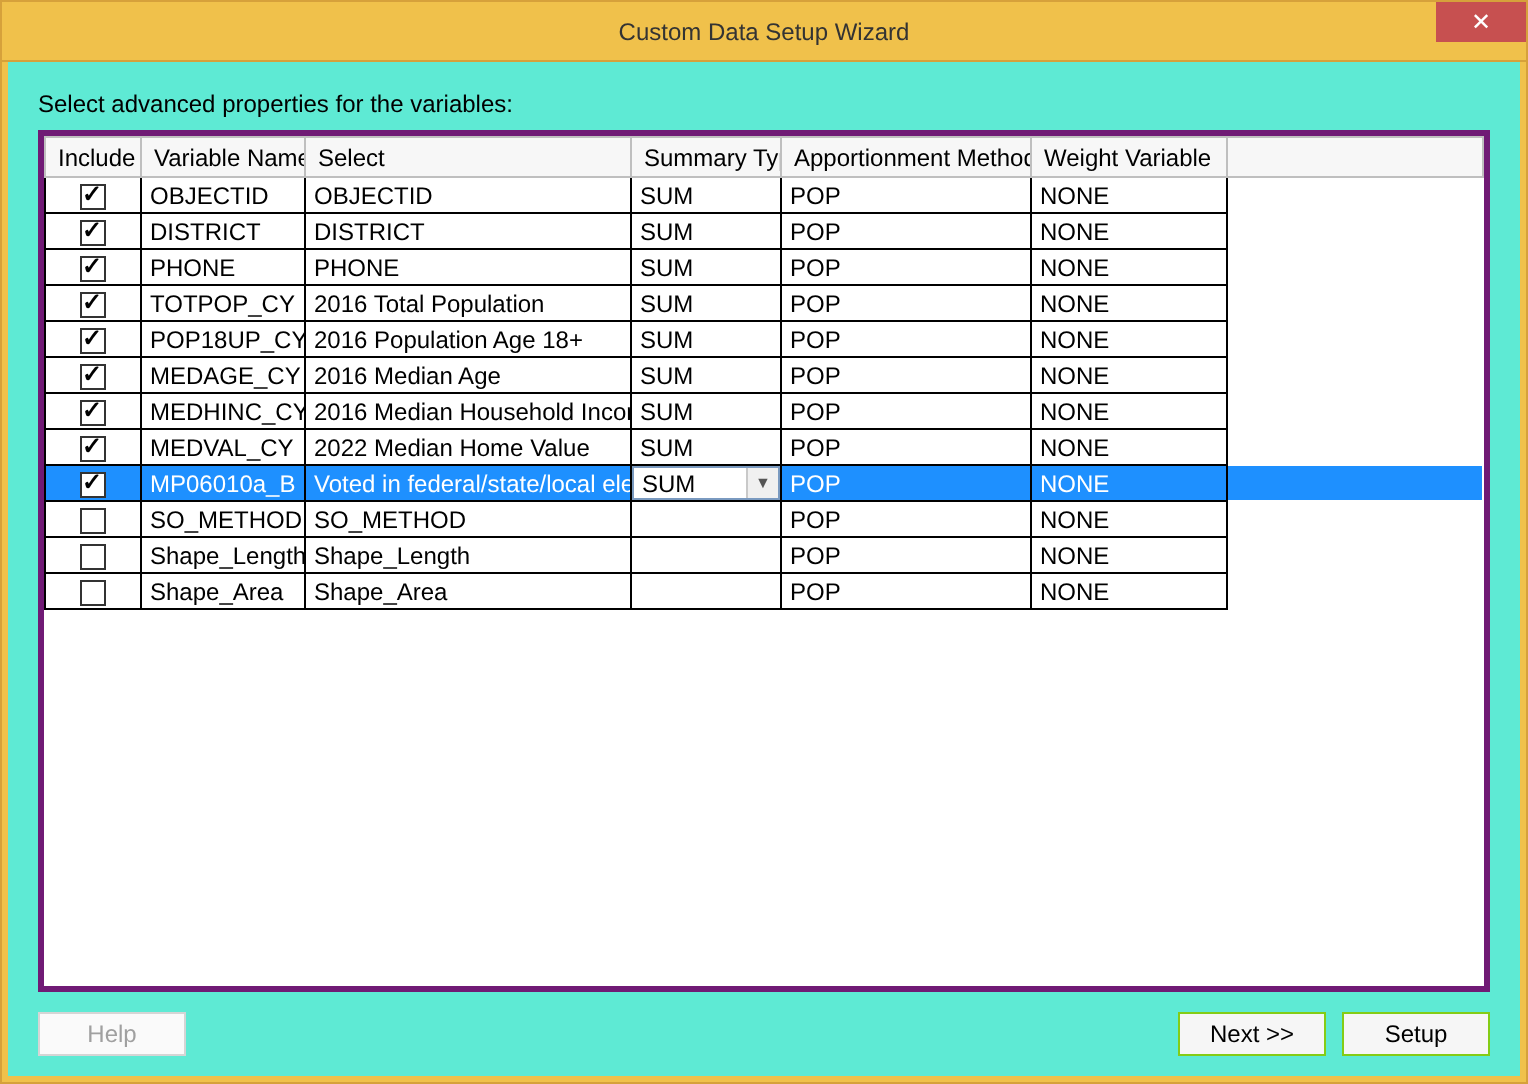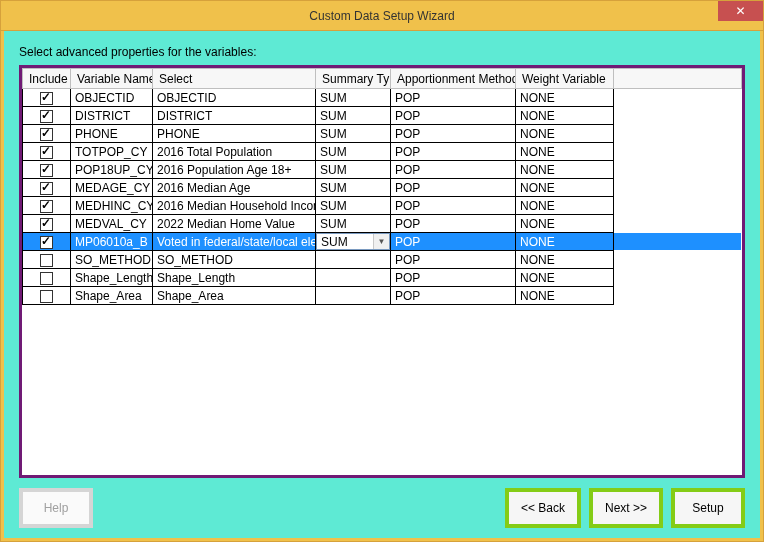--- a/index.html
+++ b/index.html
@@ -161,25 +161,25 @@
 
   .footer {
     display: flex;
     align-items: center;
     padding-top: 10px;
     gap: 8px;
   }
   .footer .spacer { flex:1; }
   button.std {
     min-width: 74px;
-    height: 40px;
+    height: 22px;
     font-family: inherit;
     font-size: 12px;
     background: #f6f6f6;
-    border: 4px solid #84cc16;
+    border: 1px solid #84cc16;
     padding: 0 12px;
   }
   button.std:disabled {
     color: #a0a0a0;
     border-color: #d5d5d5;
     background: #fafafa;
   }
 </style>
 </head>
 <body>
@@ -333,19 +333,18 @@
               <td>NONE</td>
               <td style="border: 1px solid transparent;"></td>
             </tr>
           </tbody>
       </table>
     </div>
 
     <div class="footer">
       <button class="std" disabled="">Help</button>
       <div class="spacer"></div>
-      <button class="std">&lt;&lt; Back</button>
       <button class="std">Next &gt;&gt;</button>
       <button class="std">Setup</button>
     </div>
 
   </div>
 </div>
 
 </body></html>

